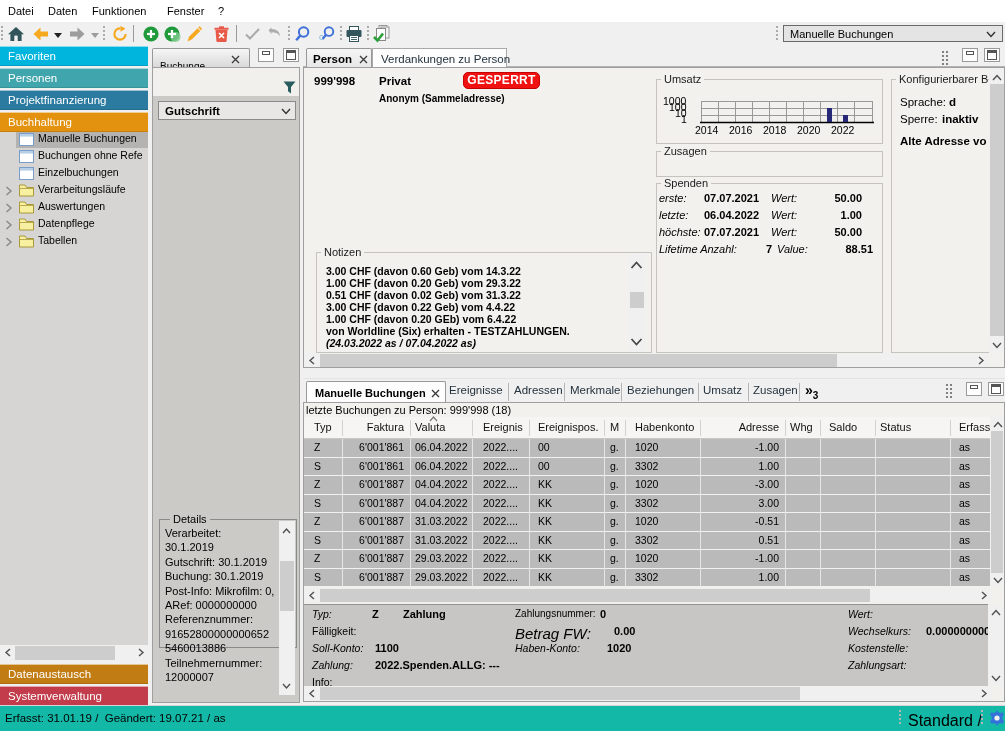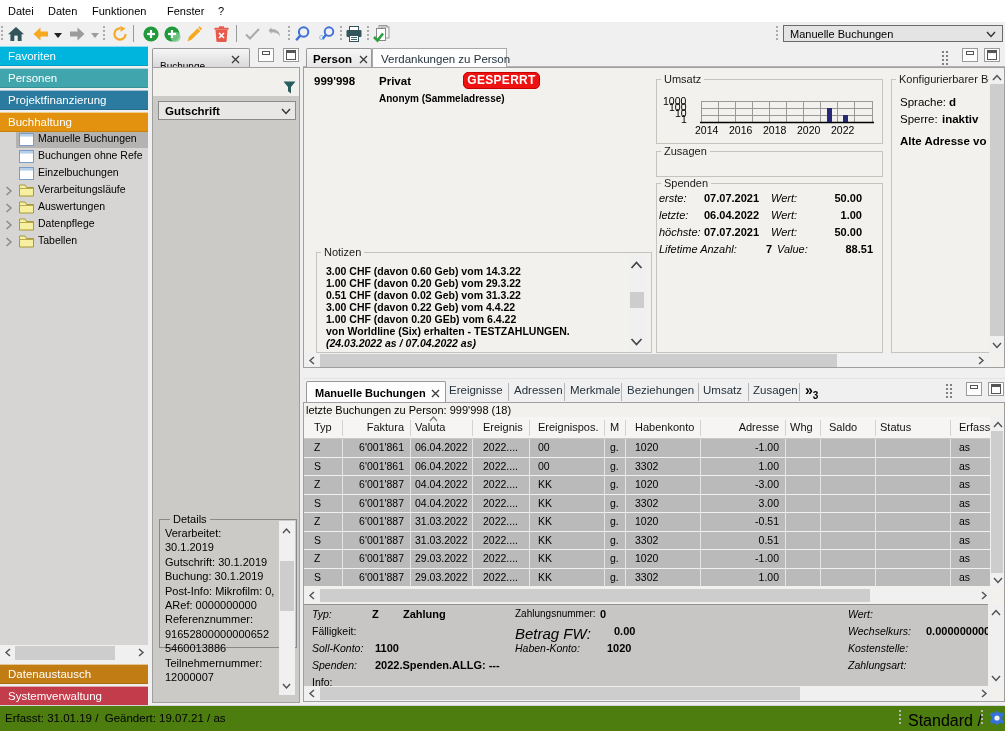--- a/index.html
+++ b/index.html
@@ -596,21 +596,21 @@
   <span class="dt" style="left:8px;top:20px;font-size:10.5px">Fälligkeit:</span>
   <span class="dt i" style="left:211px;top:20px;font-size:15px">Betrag FW:</span>
     <span class="dt b" style="left:310px;top:20px;width:60px;text-align:left">0.00</span>
   <span class="dt i" style="left:544px;top:20px;font-size:10.5px">Wechselkurs:</span>
     <span class="dt b" style="left:622px;top:20px">0.0000000000</span>
   <span class="dt i" style="left:8px;top:37px;font-size:10.5px">Soll-Konto:</span>
     <span class="dt b" style="left:71px;top:37px">1100</span>
   <span class="dt i" style="left:211px;top:37px;font-size:10.5px">Haben-Konto:</span>
     <span class="dt b" style="left:303px;top:37px">1020</span>
   <span class="dt i" style="left:544px;top:37px;font-size:10.5px">Kostenstelle:</span>
-  <span class="dt i" style="left:8px;top:54px;font-size:10.5px">Spenden:</span>
+  <span class="dt i" style="left:8px;top:54px;font-size:10.5px">Zahlung:</span>
     <span class="dt b" style="left:71px;top:54px">2022.Spenden.ALLG: ---</span>
   <span class="dt i" style="left:544px;top:54px;font-size:10.5px">Zahlungsart:</span>
   <span class="dt" style="left:8px;top:71px;font-size:10.5px">Info:</span>
 </div>
 
 <div class="sb" style="left:988px;top:605px;width:16px;height:81px">
   <div class="arr" style="left:0;top:0">
       <svg width="10" height="9">
         <path d="M1 7 L5 2.5 L9 7" fill="none" stroke="#505050" stroke-width="1.4"></path>
       </svg>
@@ -629,21 +629,21 @@
       </svg>
     </div>
   <div class="arr" style="left:672px;top:0">
       <svg width="8" height="9">
         <path d="M2 1 L6 4.5 L2 8" fill="none" stroke="#505050" stroke-width="1.4"></path>
       </svg>
     </div>
   <div class="th" style="left:16px;top:1px;width:480px;height:13px"></div>
 </div>
 
-<div class="a" style="left:0;top:705px;width:1005px;height:26px;background:#4d7c0f;border-top:1px solid #d5d5d5">
+<div class="a" style="left:0;top:705px;width:1005px;height:26px;background:#14b8a6;border-top:1px solid #d5d5d5">
 <span class="a" style="left:5px;top:6px;font-size:11.5px">Erfasst: 31.01.19 /&nbsp; Geändert: 19.07.21 / as</span>
 <div class="ssep" style="left:899px;top:4px;height:16px"></div>
 <span class="a" style="left:908px;top:6px;font-size:16px">Standard / pav</span>
 <div class="ssep" style="left:981px;top:4px;height:16px"></div>
 <svg class="a" style="left:989px;top:4px" width="16" height="16" viewBox="0 0 16 16">
       <path fill="#3272d9" d="M8 0 L9.2 2.2 A6 6 0 0 1 11.2 3 L13.6 2.3 L15 4.7 L13.3 6.5 A6 6 0 0 1 13.3 9.5 L15 11.3 L13.6 13.7 L11.2 13 A6 6 0 0 1 9.2 13.8 L8 16 L6.8 13.8 A6 6 0 0 1 4.8 13 L2.4 13.7 L1 11.3 L2.7 9.5 A6 6 0 0 1 2.7 6.5 L1 4.7 L2.4 2.3 L4.8 3 A6 6 0 0 1 6.8 2.2 Z"></path>
       <circle cx="8" cy="8" r="2.6" fill="#f0f0f0"></circle>
     </svg>
 </div>
 

